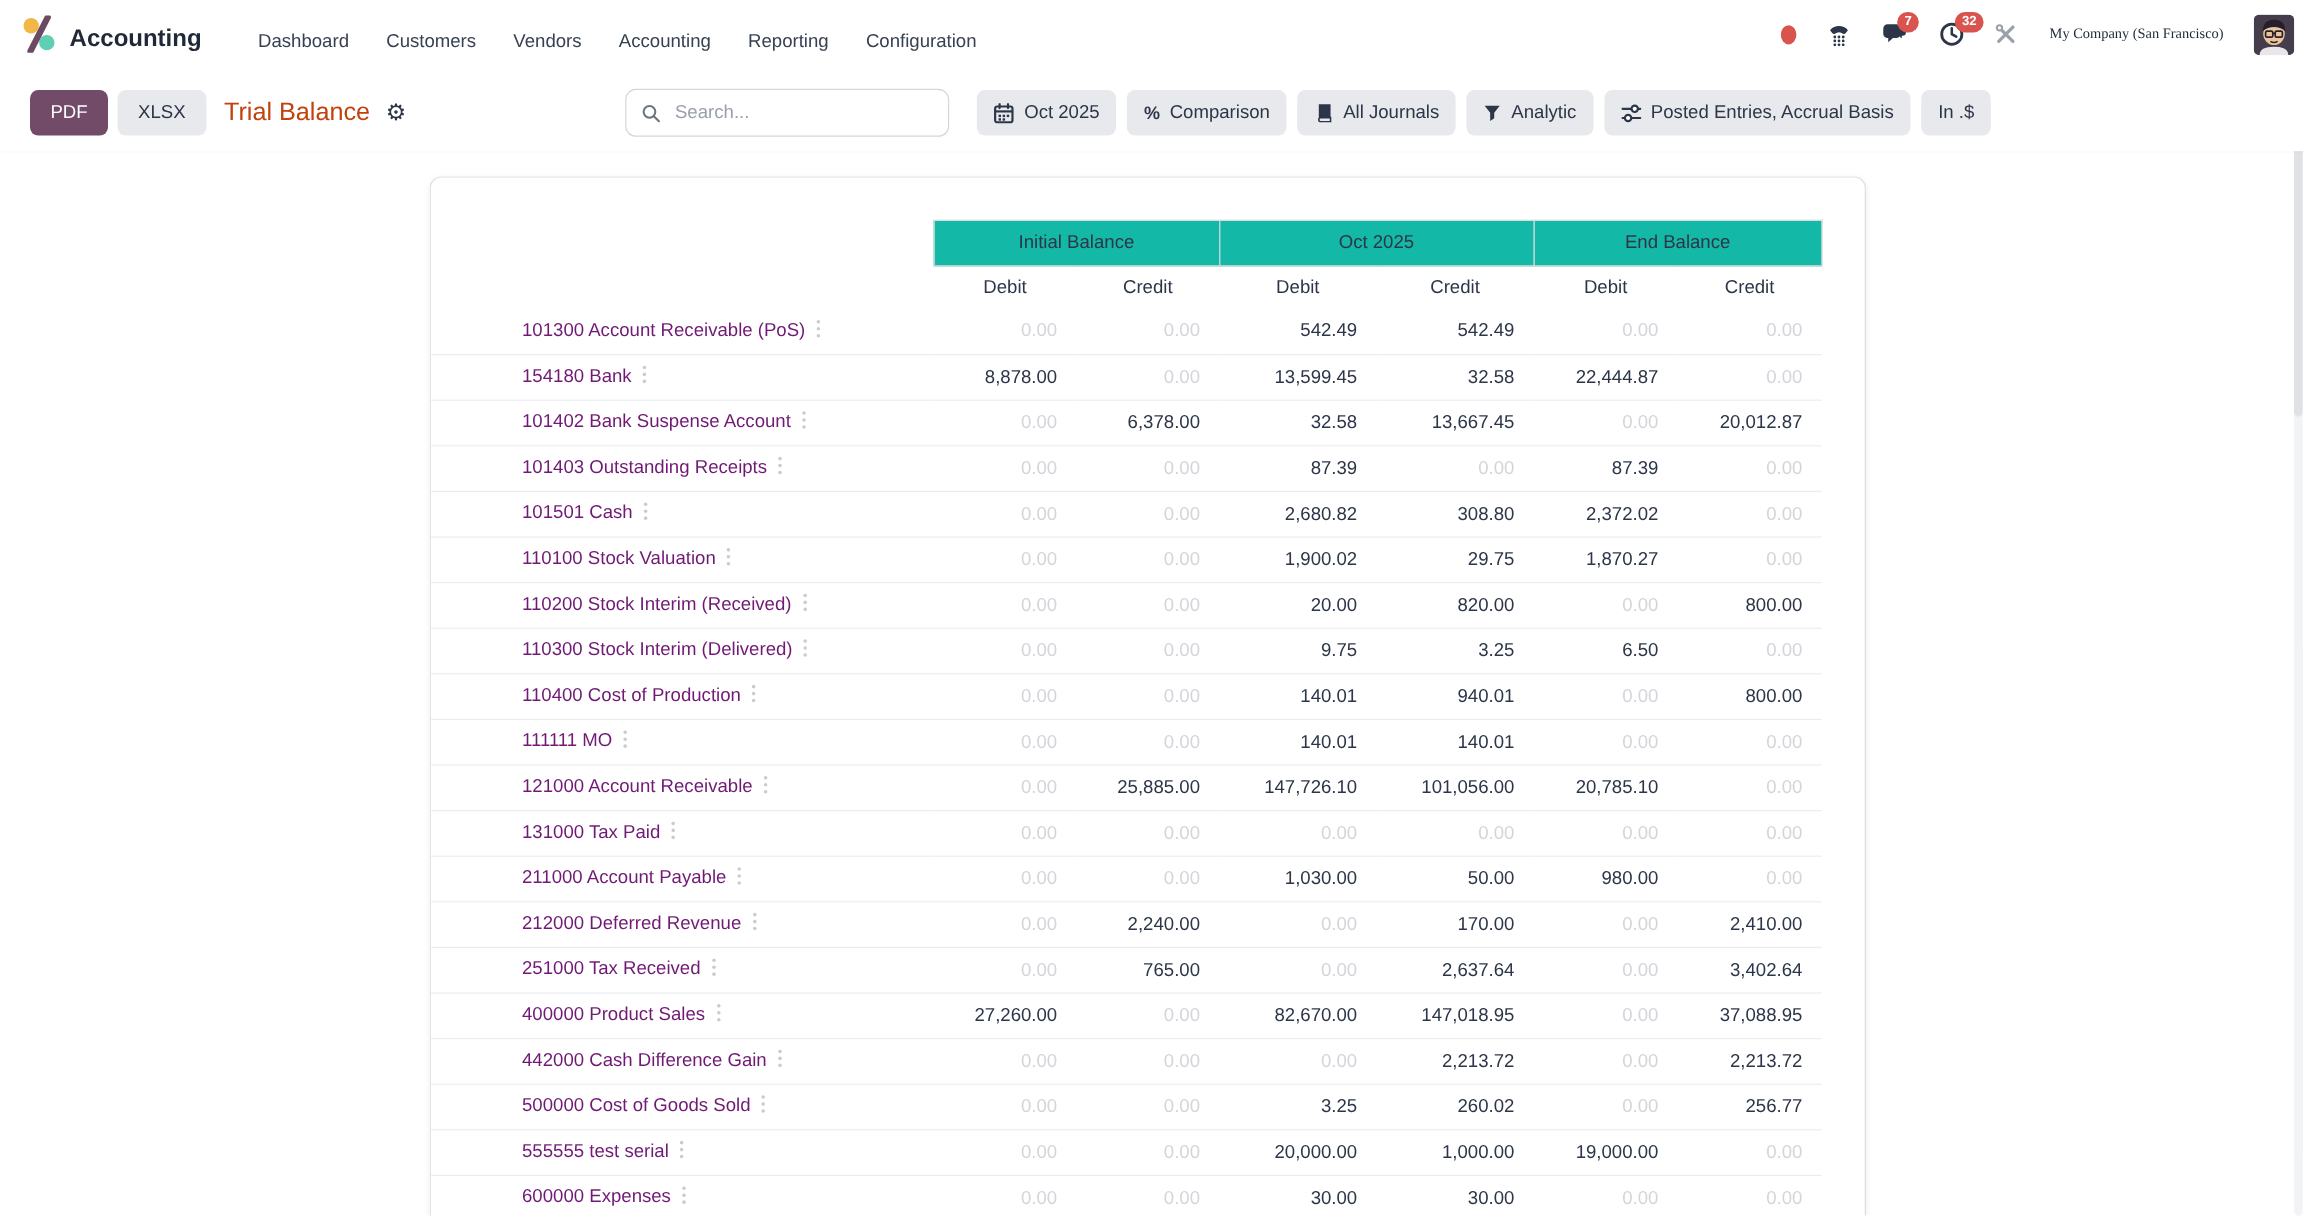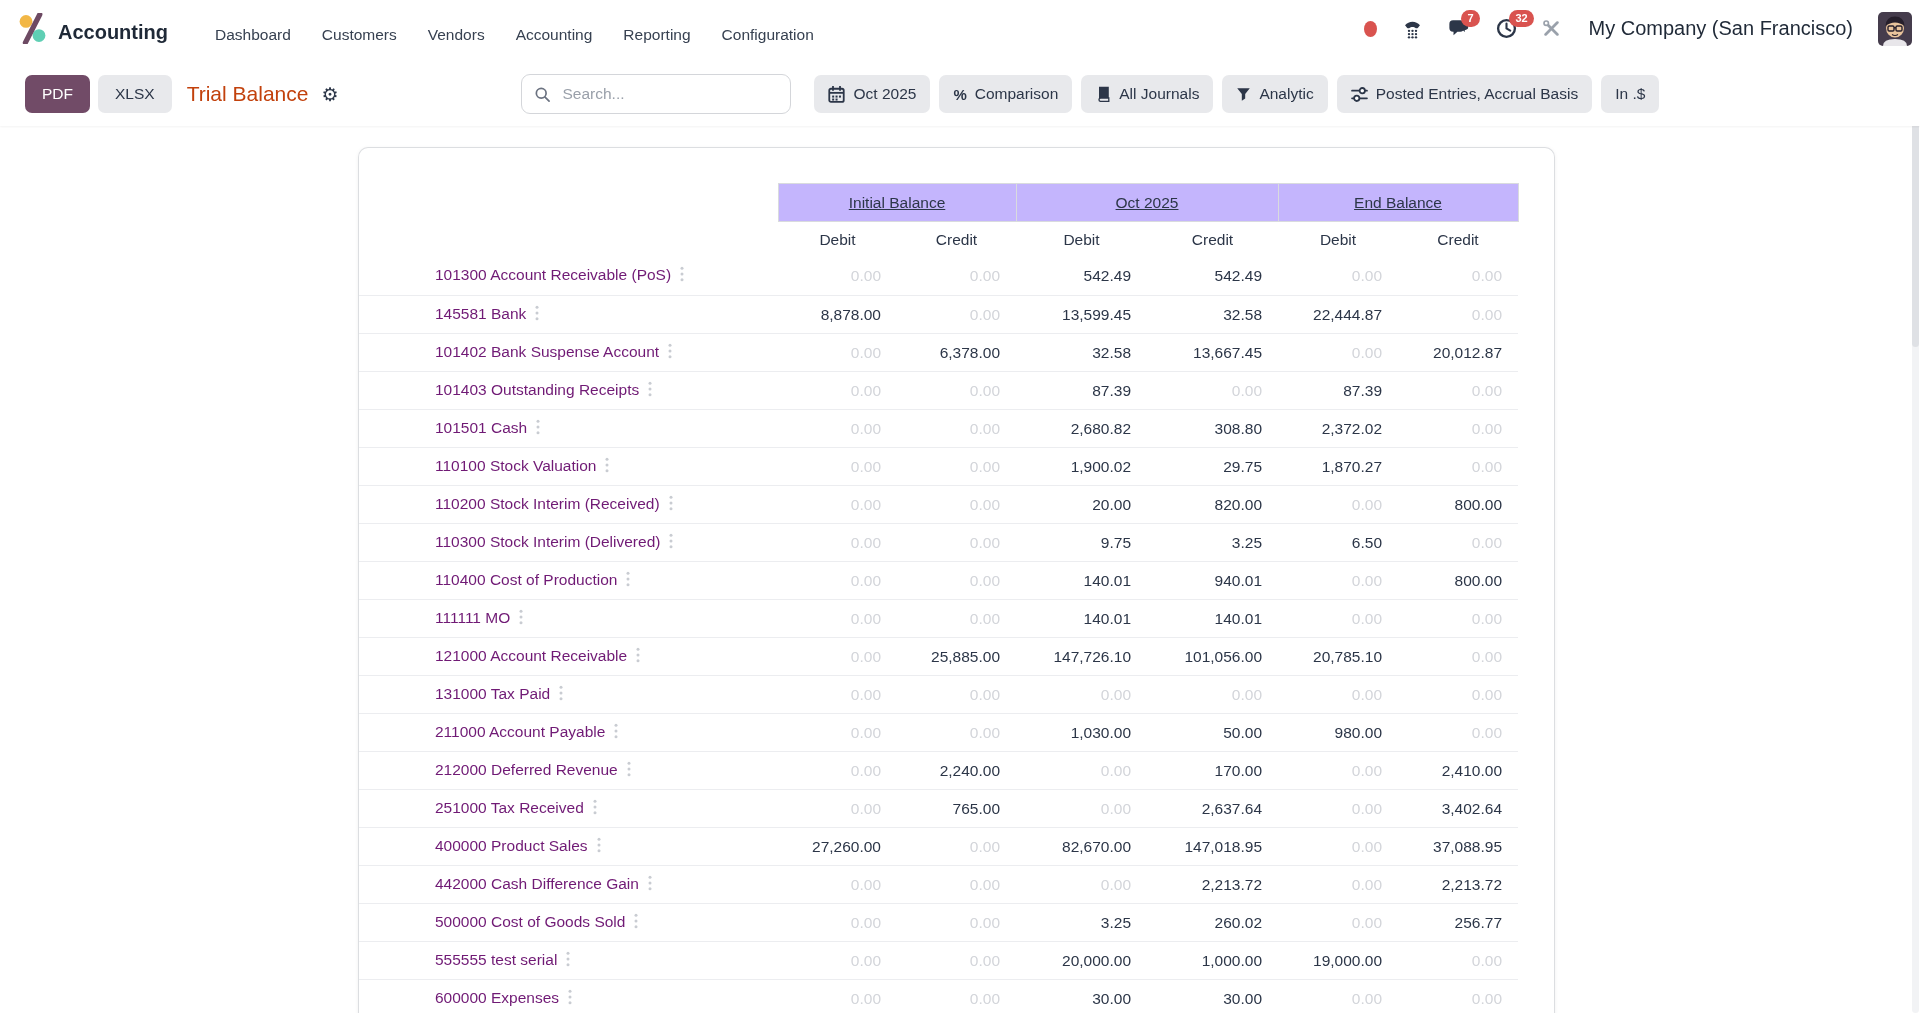--- a/index.html
+++ b/index.html
@@ -15,21 +15,21 @@
   .nav-left { display:flex; align-items:flex-end; }
   .logo { width:31px; height:31px; display:flex; cursor:pointer; }
   .app-name { font-size:20px; font-weight:700; color:#1f2937; margin-left:10px; cursor:pointer; }
   .menu { display:flex; gap:31px; margin-left:47px; font-size:15.5px; color:#374151; }
   .menu-item { cursor:pointer; white-space:nowrap; }
 
   .nav-right { display:flex; align-items:center; gap:25px; }
   .red-dot { width:13px; height:16px; border-radius:50%; background:#d9534f; }
   .tray-icon { position:relative; display:flex; align-items:center; cursor:pointer; }
   .tray-badge { position:absolute; top:-8px; left:13px; background:#d9534f; color:#fff; font-size:11px; font-weight:700; line-height:1; border-radius:9px; padding:3px 6px; }
-  .company { font-size:20px; color:#1f2937; cursor:pointer; white-space:nowrap; margin-left:2px; }
+  .company { font-size:12px; color:#1f2937; cursor:pointer; white-space:nowrap; margin-left:2px;font-family:Liberation Serif, serif; }
   .avatar { width:34px; height:34px; border-radius:5px; overflow:hidden; display:flex; cursor:pointer; }
 
   
   .control-panel { display:flex; align-items:center; padding:17px 16px 12px 25px; background:#fff; box-shadow:0 1px 2px rgba(0,0,0,.05); position:relative; z-index:2; }
   .btn { height:38px; padding:0 17px; border:none; border-radius:7px; font-size:15.5px; font-weight:500; font-family:inherit; cursor:pointer; white-space:nowrap; }
   .btn-primary { background:#714B67; color:#fff; }
   .btn-secondary { background:#e8e9ec; color:#2c3648; margin-left:8px; }
   .page-title { font-size:21px; color:#c2410c; margin-left:15px; white-space:nowrap; }
   .gear { font-size:19px; color:#2c3648; margin-left:13px; cursor:pointer; line-height:1; }
   .search-box { margin-left:183px; width:270px; height:40px; border:1px solid #d4d6da; border-radius:9px; display:flex; align-items:center; padding:0 12px; gap:9px; background:#fff; }
@@ -38,21 +38,21 @@
   .filters { display:flex; gap:9px; margin-left:23px; }
   .filter-btn { height:38px; background:#e8e9ec; border:none; border-radius:7px; display:flex; align-items:center; gap:8px; padding:0 14px; font-size:15.5px; font-weight:500; color:#2c3648; font-family:inherit; cursor:pointer; white-space:nowrap; }
   .f-icon { display:flex; align-items:center; }
   .pct { font-weight:700; font-size:15px; }
 
   
   .content { padding:21px 0 0 358px; }
   .card { width:1197px; background:#fff; border:1px solid #dcdee1; border-bottom:none; border-radius:10px 10px 0 0; box-shadow:0 1px 4px rgba(0,0,0,.06); padding-top:35px; min-height:860px; }
   table { border-collapse:collapse; table-layout:fixed; width:1195px; font-size:15.5px; }
   th { font-weight:400; }
-  .group-row th.group { height:38px; border:1px solid #d9dbde; text-align:center; color:#2c3648; background:#c4b5fd;text-decoration:underline; }
+  .group-row th.group { height:38px; border:1px solid #d9dbde; text-align:center; color:#2c3648; background:#14b8a6; }
   .group-row th.blank, .sub-row th.blank { border:none; }
   .sub-row th.sub { height:36px; text-align:center; color:#2c3648; }
   td { height:38px; }
   td.acct { padding-left:76px; border-bottom:1px solid #eceDF0; color:#701a75; white-space:nowrap; overflow:hidden; }
   td.acct .acct-name { cursor:pointer; }
   td.acct .kebab { display:inline-block; margin-left:9px; vertical-align:-2px; cursor:pointer; }
   td.val { text-align:right; padding-right:16px; border-bottom:1px solid #eceDF0; color:#2c3648; cursor:pointer; }
   td.val.muted { color:#d3d5da; }
   td.filler { border:none; }
 
@@ -255,21 +255,21 @@
                 </svg></span></td>
             <td class="val muted">0.00</td>
             <td class="val muted">0.00</td>
             <td class="val">542.49</td>
             <td class="val">542.49</td>
             <td class="val muted">0.00</td>
             <td class="val muted">0.00</td>
             <td class="filler"></td>
           </tr>
           <tr>
-            <td class="acct"><span class="acct-name">145581 Bank</span><span class="kebab"><svg viewBox="0 0 4 16" width="4" height="16">
+            <td class="acct"><span class="acct-name">154180 Bank</span><span class="kebab"><svg viewBox="0 0 4 16" width="4" height="16">
                   <circle cx="2" cy="2.2" r="1.5" fill="#c9ccd2"></circle>
                   <circle cx="2" cy="8" r="1.5" fill="#c9ccd2"></circle>
                   <circle cx="2" cy="13.8" r="1.5" fill="#c9ccd2"></circle>
                 </svg></span></td>
             <td class="val">8,878.00</td>
             <td class="val muted">0.00</td>
             <td class="val">13,599.45</td>
             <td class="val">32.58</td>
             <td class="val">22,444.87</td>
             <td class="val muted">0.00</td>

